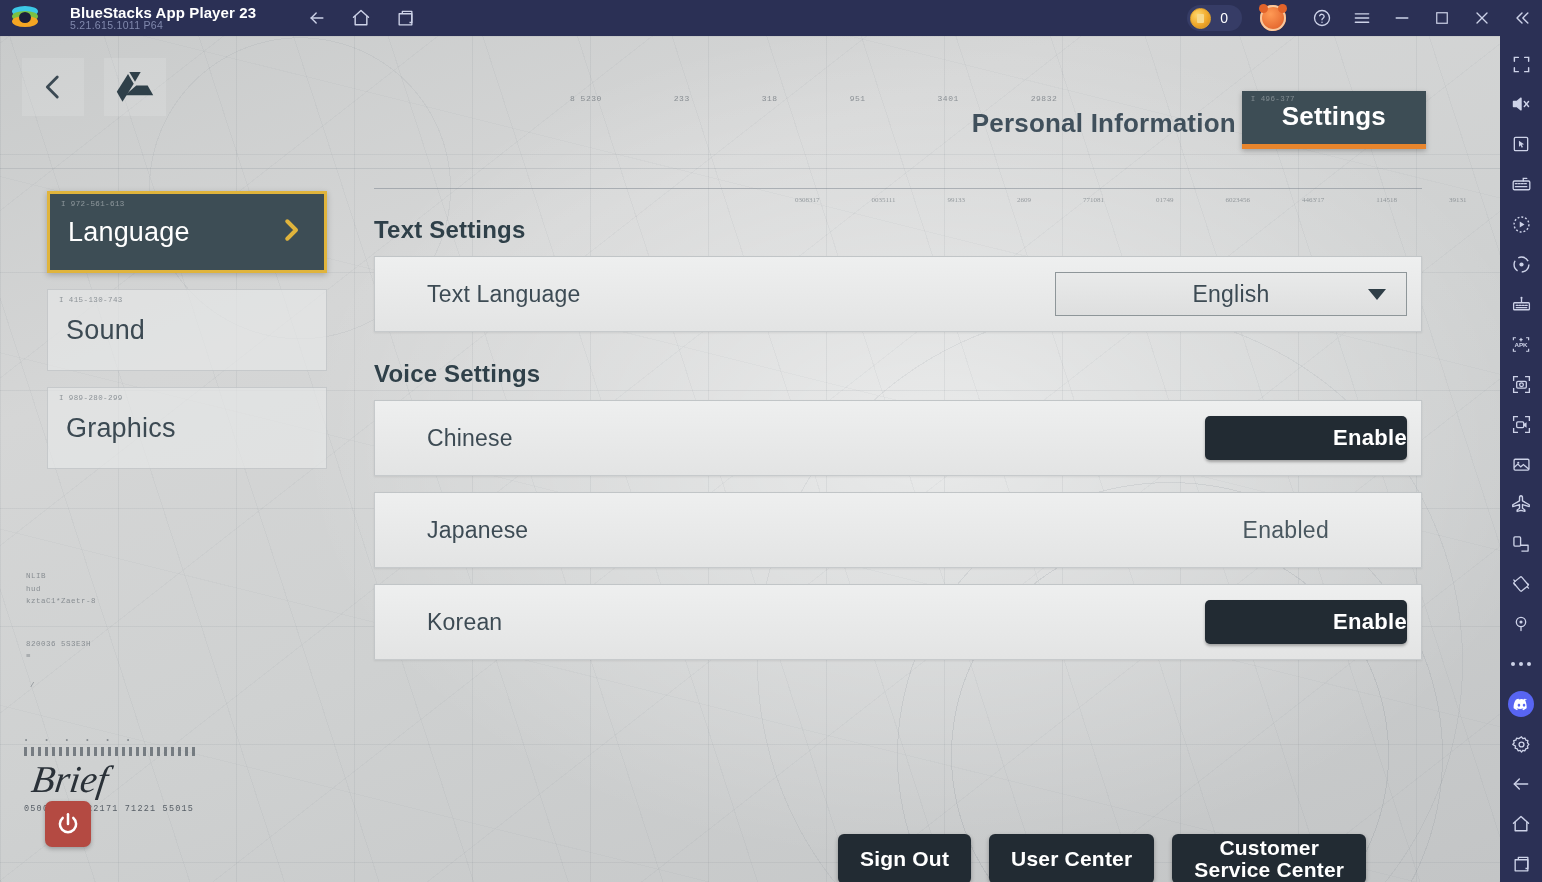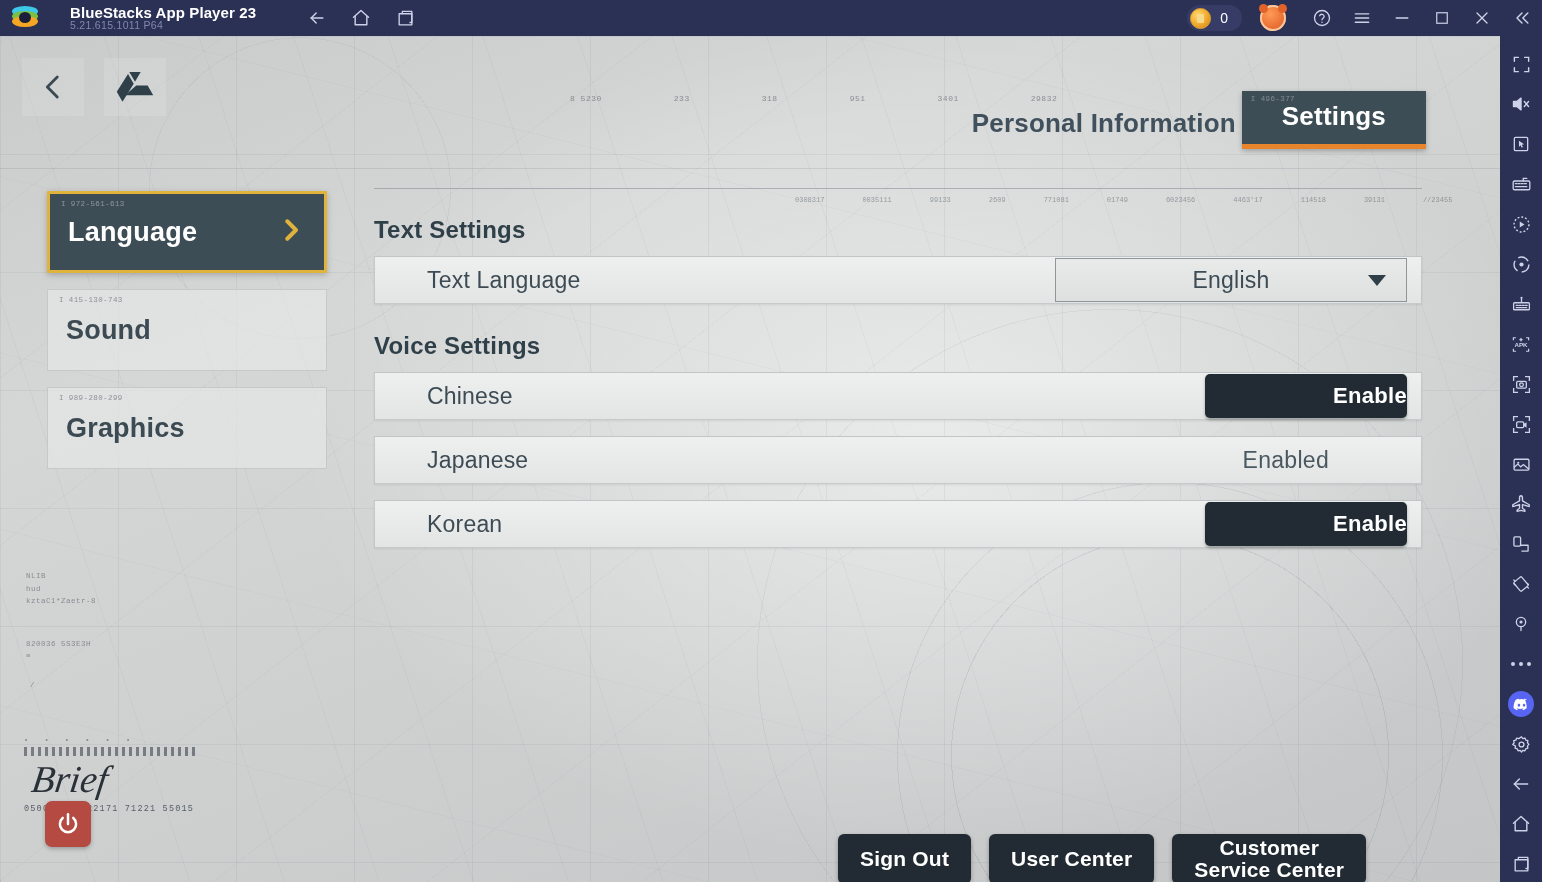--- a/index.html
+++ b/index.html
@@ -162,24 +162,24 @@
   }
   .tex-ticks {
     position: absolute; top: 58px; left: 570px;
     display: flex; gap: 72px;
     font-size: 8px; color: rgba(60,70,80,.5);
     letter-spacing: .5px; pointer-events: none;
     font-family: Liberation Mono, monospace;
   }
   .tex-ticks2 {
     position: absolute; top: 160px; left: 795px;
-    display: flex; gap: 38px;
+    display: flex; gap: 52px;
     font-size: 7px; color: rgba(60,70,80,.45);
     pointer-events: none;
-    font-family: Liberation Mono, monospace;
+    font-family: Liberation Serif, serif;
   }
   .tex-hline {
     position: absolute; left: 0; right: 0; top: 132px;
     height: 1px; background: rgba(80,92,105,.14); pointer-events: none;
   }
 
   
   .topleft { position: absolute; top: 22px; left: 22px; display: flex; gap: 20px; }
   .sqbtn {
     width: 62px; height: 58px;
@@ -227,21 +227,21 @@
     display: flex; align-items: center;
     background: rgba(231,232,232,.66);
     border: 1px solid rgba(150,156,160,.35);
   }
   .side-item .code {
     position: absolute; top: 6px; left: 11px;
     font-size: 7.5px; color: rgba(70,80,90,.55);
     font-family: "Liberation Mono", monospace; letter-spacing: .4px;
   }
   .side-item .txt {
-    font-size: 27px; font-weight: bold; color: #3c4a53; letter-spacing: .2px;
+    font-size: 27px; font-weight: normal; color: #3c4a53; letter-spacing: .2px;
   }
   .side-item.active {
     background: #3d4d55;
     border: 3px solid #e0b43c;
     box-shadow: 0 2px 6px rgba(0,0,0,.22);
   }
   .side-item.active .txt { color: #ffffff; }
   .side-item.active .code { color: rgba(255,255,255,.40); }
   .side-item .chev { margin-left: auto; color: #e0b43c; }
 
@@ -281,21 +281,21 @@
 
   
   .panel { position: absolute; left: 374px; top: 180px; width: 1048px; }
   .sec-title {
     font-size: 24px; font-weight: bold; color: #2f4049;
     letter-spacing: .2px; margin-bottom: 12px;
   }
   .sec-title.second { margin-top: 28px; }
 
   .row {
-    height: 48px;
+    height: 76px;
     background: linear-gradient(180deg, #eeefef 0%, #e3e4e4 100%);
     border: 1px solid rgba(160,166,170,.5);
     display: flex; align-items: center;
     padding: 0 14px 0 52px;
     margin-bottom: 16px;
     box-shadow: 0 1px 2px rgba(0,0,0,.08);
   }
   .row .name {
     font-size: 23px; color: #3d4b54; letter-spacing: .2px;
   }

